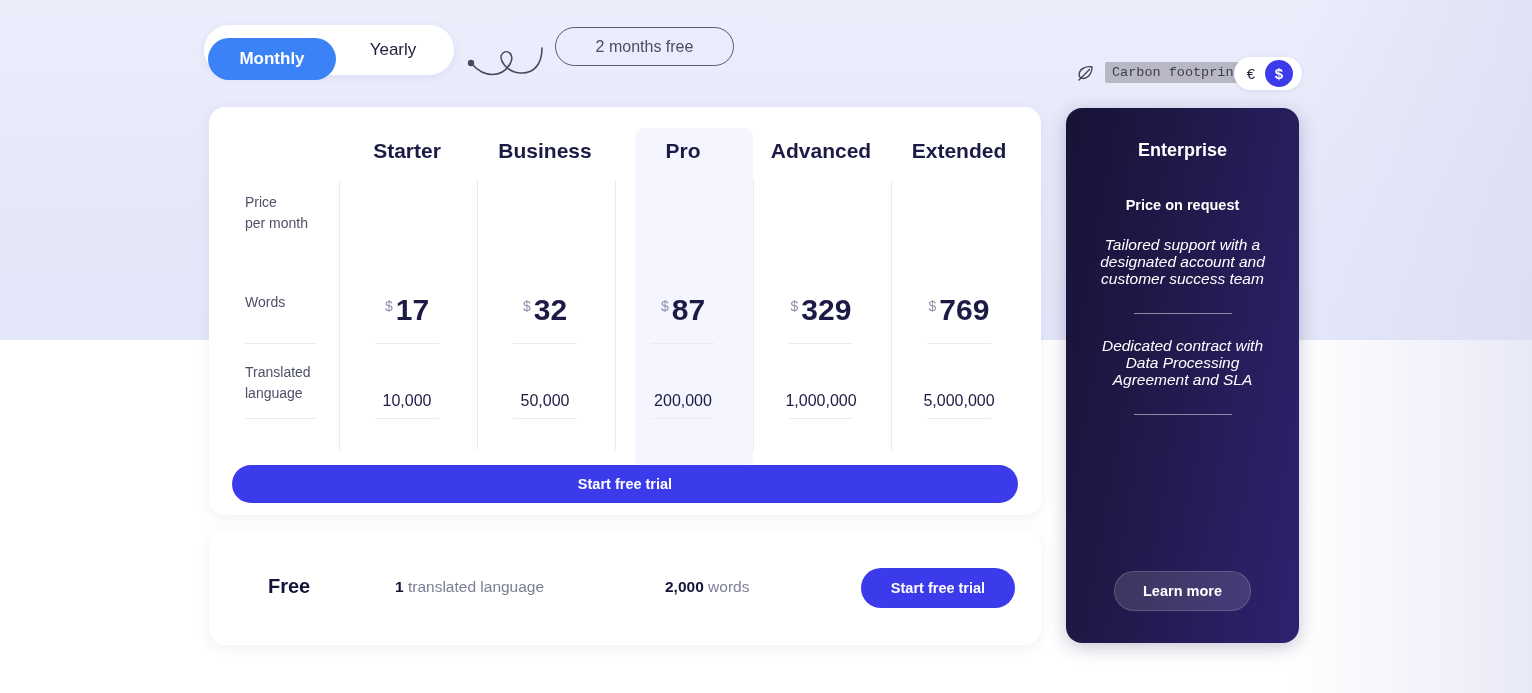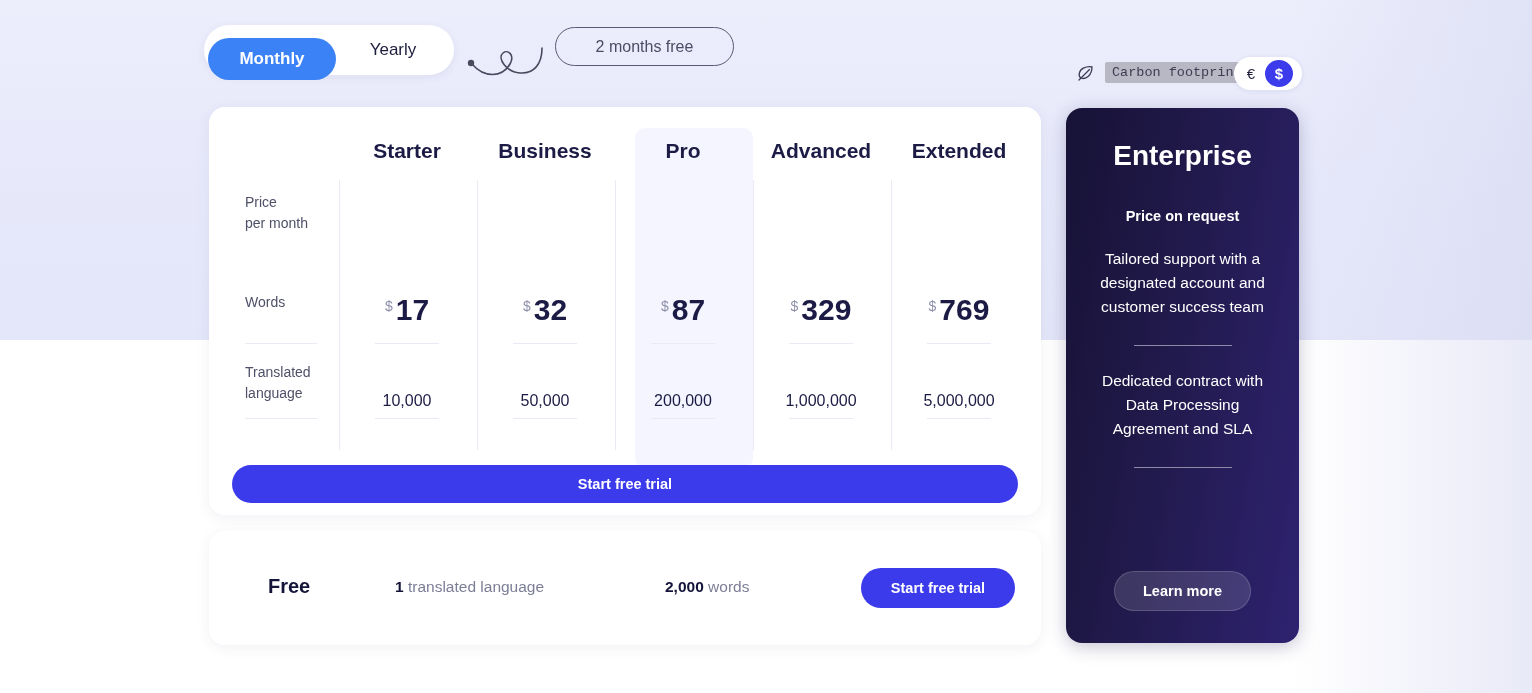--- a/index.html
+++ b/index.html
@@ -142,24 +142,24 @@
   }
 
   
   .enterprise {
     position: absolute; left: 1066px; top: 108px;
     width: 233px; height: 535px; border-radius: 16px;
     background: linear-gradient(100deg, #171236 0%, #211a4c 45%, #2e2270 100%);
     color: #ffffff; text-align: center;
     box-shadow: 0 4px 18px rgba(30,25,80,.25);
   }
-  .ent-title { margin-top: 32px; font-size: 28px; font-weight: 700; text-align: center; }
+  .ent-title { margin-top: 32px; font-size: 18px; font-weight: 700; text-align: center; }
   .ent-sub { margin-top: 36px; font-size: 14.5px; font-weight: 700; }
   .ent-text {
-    margin: 23px auto 0; width: 186px; font-size: 15.5px; line-height: 24px; font-weight: 400;
+    margin: 23px auto 0; width: 186px; font-size: 15.5px; line-height: 17px; font-weight: 400; font-style: italic;
   }
   .ent-rule { width: 98px; height: 1px; background: #8d8aa8; margin: 26px auto 0; }
   .ent-learn {
     position: absolute; left: 48px; bottom: 32px; width: 137px; height: 40px;
     background: rgba(255,255,255,.13); border: 1px solid rgba(255,255,255,.16);
     border-radius: 20px; cursor: pointer; color: #ffffff;
     font-size: 14.5px; font-weight: 700;
   }
 </style>
 </head>

